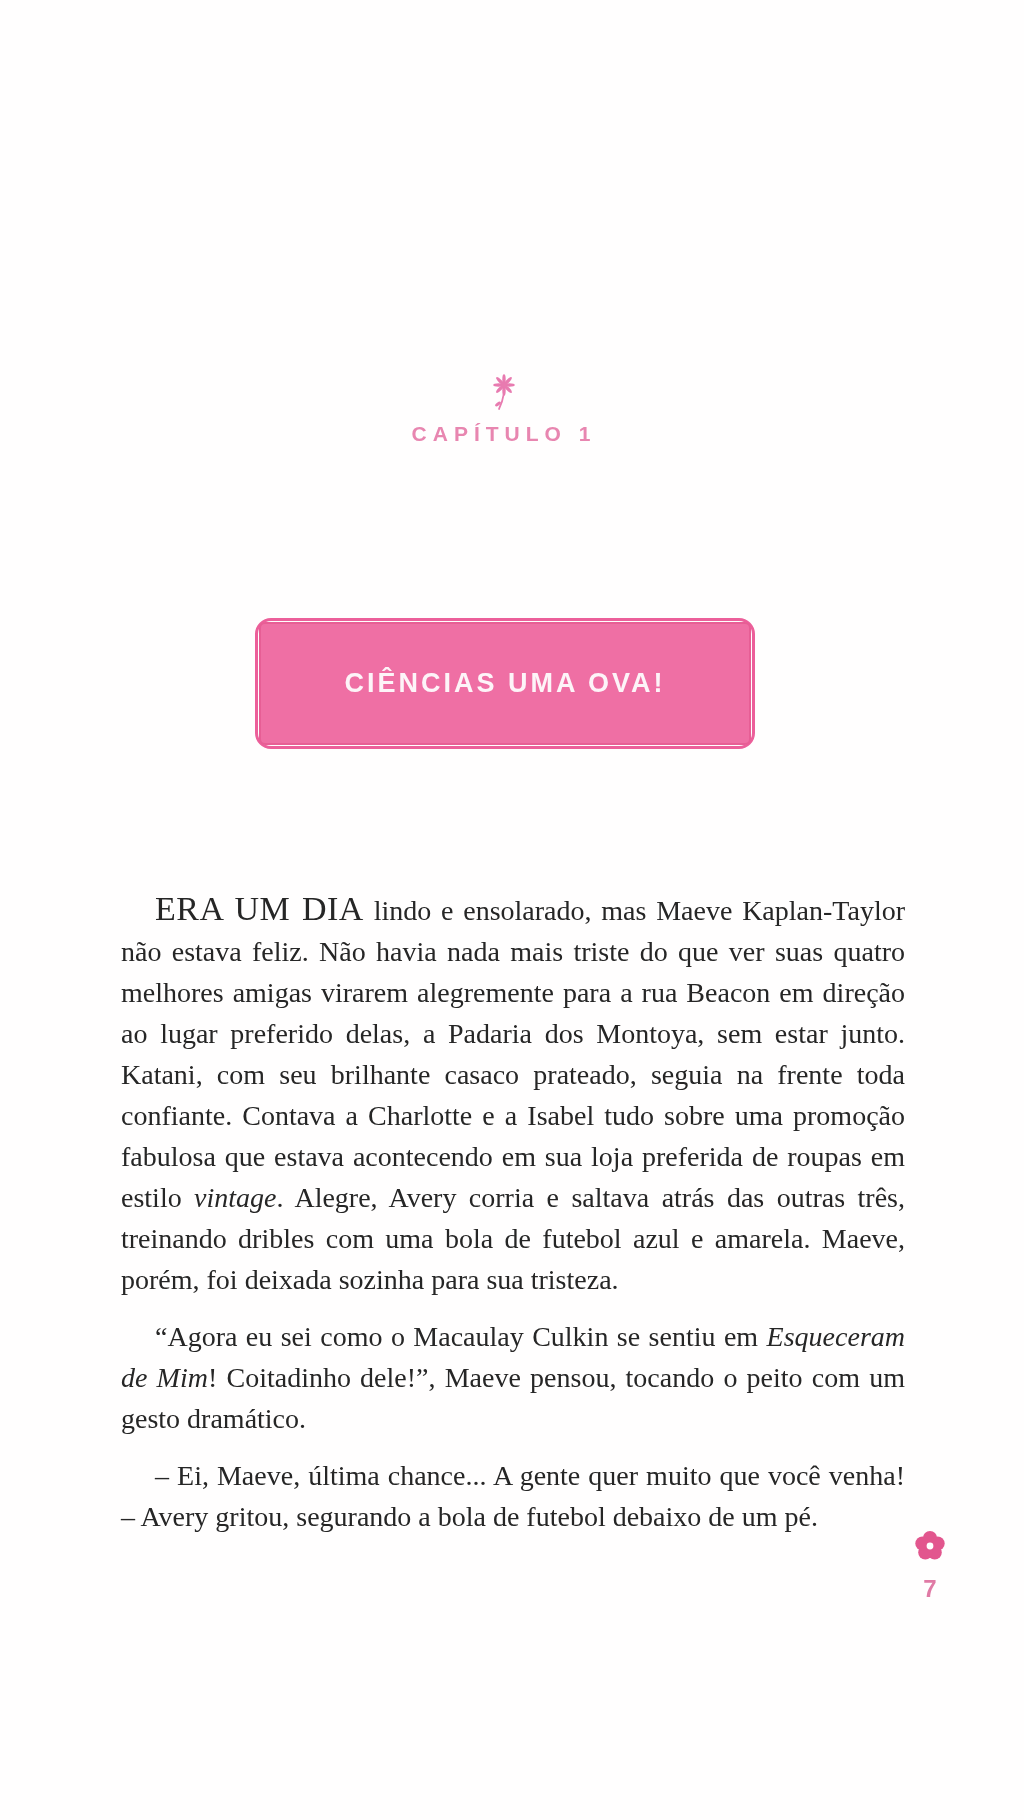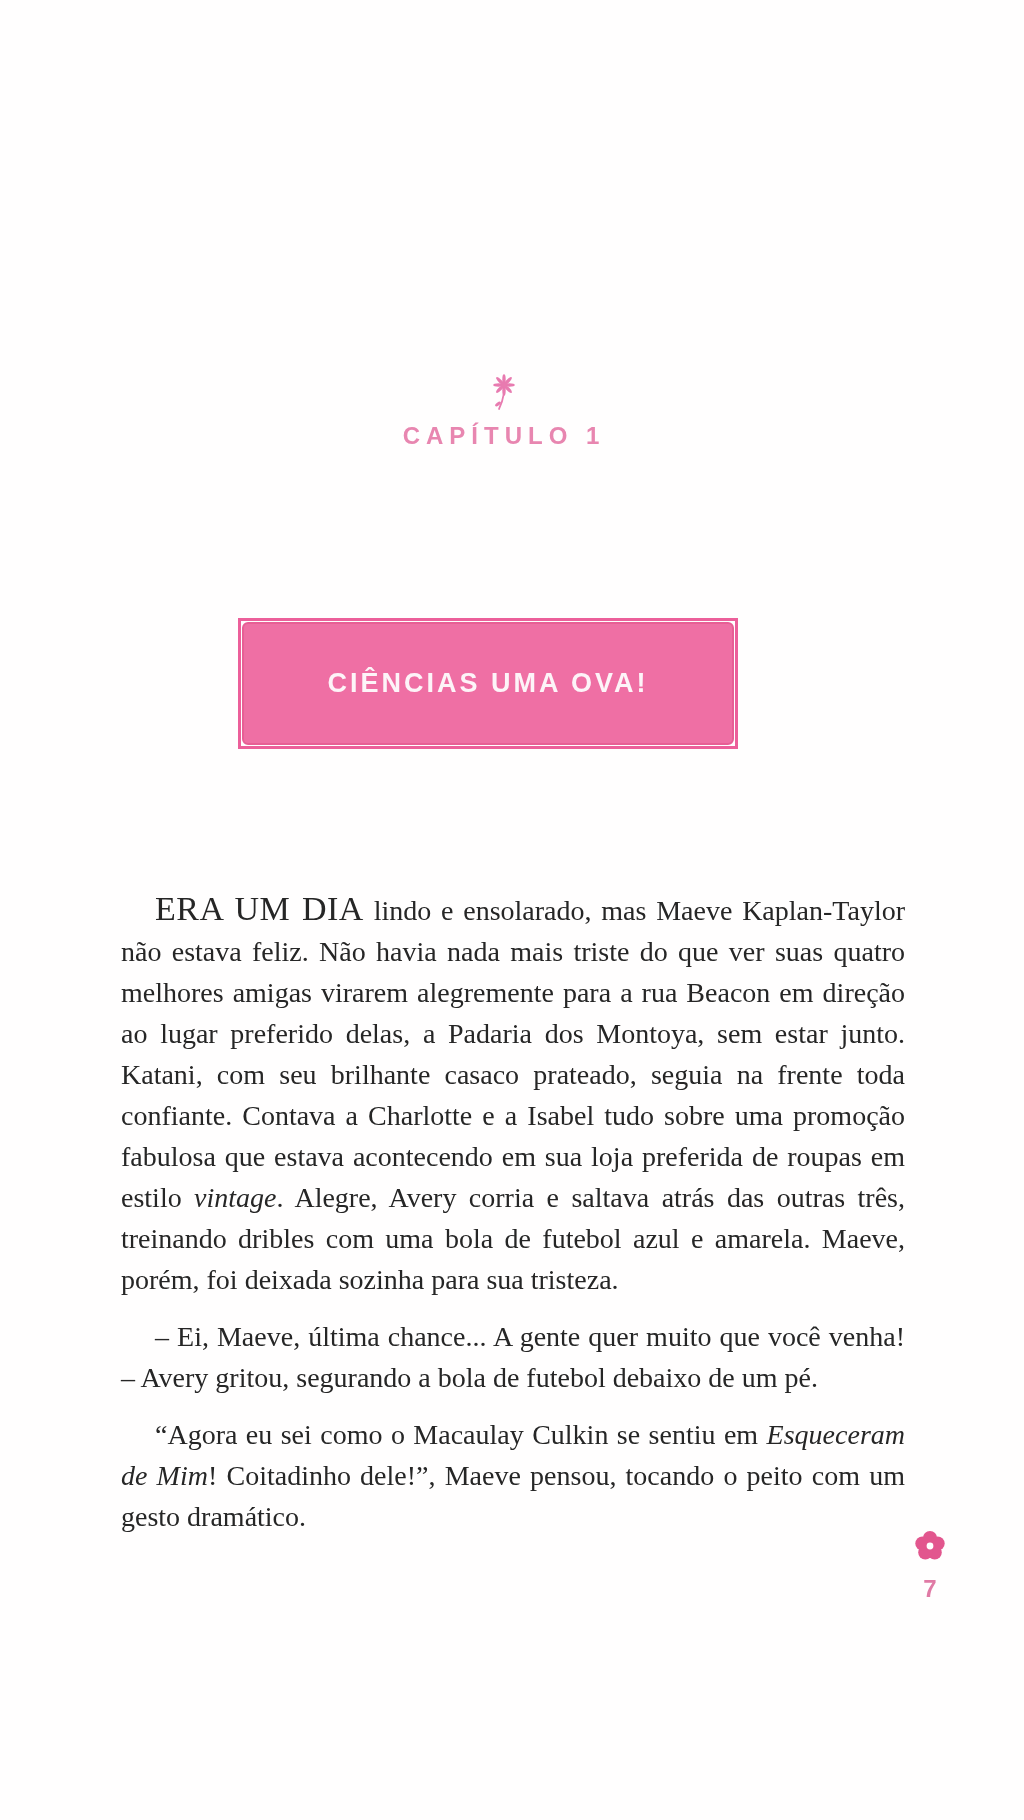--- a/index.html
+++ b/index.html
@@ -26,35 +26,35 @@
     text-align: center;
   }
   .chapter-ornament {
     display: inline-block;
     height: 42px;
   }
   .chapter-label {
     margin-top: 2px;
     font-family: "Liberation Sans", sans-serif;
     font-weight: bold;
-    font-size: 24px;
+    font-size: 21px;
     letter-spacing: 6px;
     color: #e886b0;
   }
 
   
   .title-box {
     position: absolute;
-    left: 238px;
+    left: 255px;
     top: 618px;
     width: 500px;
     height: 131px;
     box-sizing: border-box;
     border: 3px solid #ec5f9a;
-    border-radius: 0;
+    border-radius: 16px;
     background: #ffffff;
     padding: 1px;
   }
   .title-box-inner {
     width: 100%;
     height: 100%;
     box-sizing: border-box;
     background: #ef6fa4;
     border: 2px solid #e75e95;
     border-radius: 6px;
@@ -135,22 +135,22 @@
   </div>
 
   <div class="title-box">
     <div class="title-box-inner">
       <span class="title-box-text">CIÊNCIAS UMA OVA!</span>
     </div>
   </div>
 
   <div class="body-text">
     <p><span class="lead-in">ERA UM DIA</span><span> lindo e ensolarado, mas Maeve Kaplan-Taylor não estava feliz. Não havia nada mais triste do que ver suas quatro melhores amigas virarem alegremente para a rua Beacon em direção ao lugar preferido delas, a Padaria dos Montoya, sem estar junto. Katani, com seu brilhante casaco prateado, seguia na frente toda confiante. Contava a Charlotte e a Isabel tudo sobre uma promoção fabulosa que estava acontecendo em sua loja preferida de roupas em estilo </span><span class="it">vintage</span><span>. Alegre, Avery corria e saltava atrás das outras três, treinando dribles com uma bola de futebol azul e amarela. Maeve, porém, foi deixada sozinha para sua tristeza.</span></p>
+    <p><span>“Agora eu sei como o Macaulay Culkin se sentiu em </span><span class="it">Esqueceram de Mim</span><span>! Coitadinho dele!”, Maeve pensou, tocando o peito com um gesto dramático.</span></p>
     <p><span>– Ei, Maeve, última chance... A gente quer muito que você venha! – Avery gritou, segurando a bola de futebol debaixo de um pé.</span></p>
-    <p><span>“Agora eu sei como o Macaulay Culkin se sentiu em </span><span class="it">Esqueceram de Mim</span><span>! Coitadinho dele!”, Maeve pensou, tocando o peito com um gesto dramático.</span></p>
   </div>
 
   <span class="footer-ornament">
     <svg width="36" height="36" viewBox="0 0 36 36" aria-hidden="true">
       <g fill="#e2568e">
         <circle cx="18" cy="10" r="7.1"></circle>
         <circle cx="25.6" cy="15.5" r="7.1"></circle>
         <circle cx="22.7" cy="24.5" r="7.1"></circle>
         <circle cx="13.3" cy="24.5" r="7.1"></circle>
         <circle cx="10.4" cy="15.5" r="7.1"></circle>

